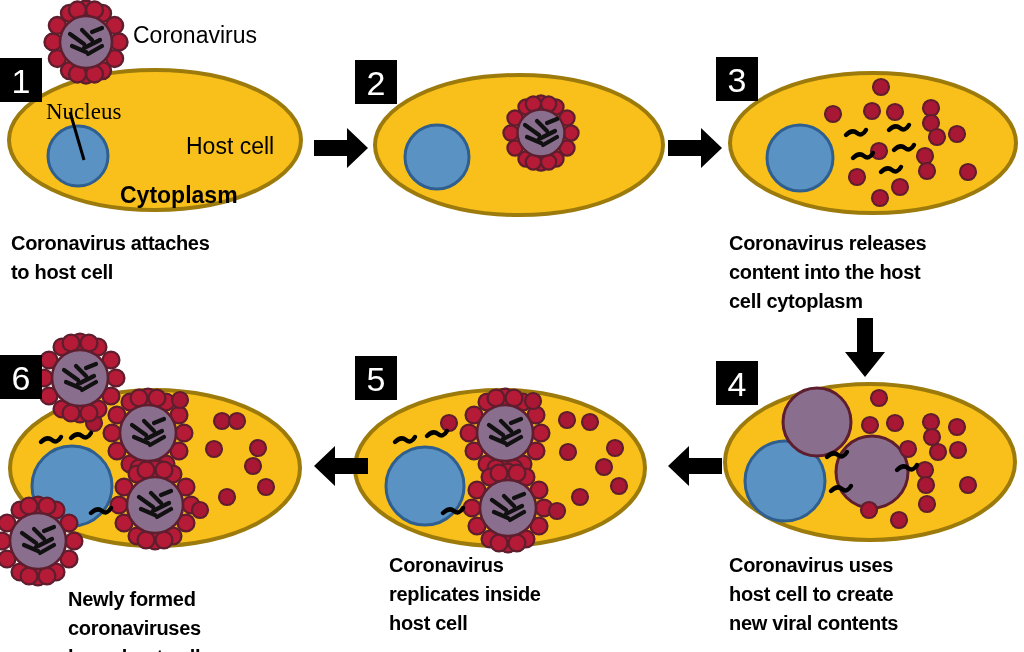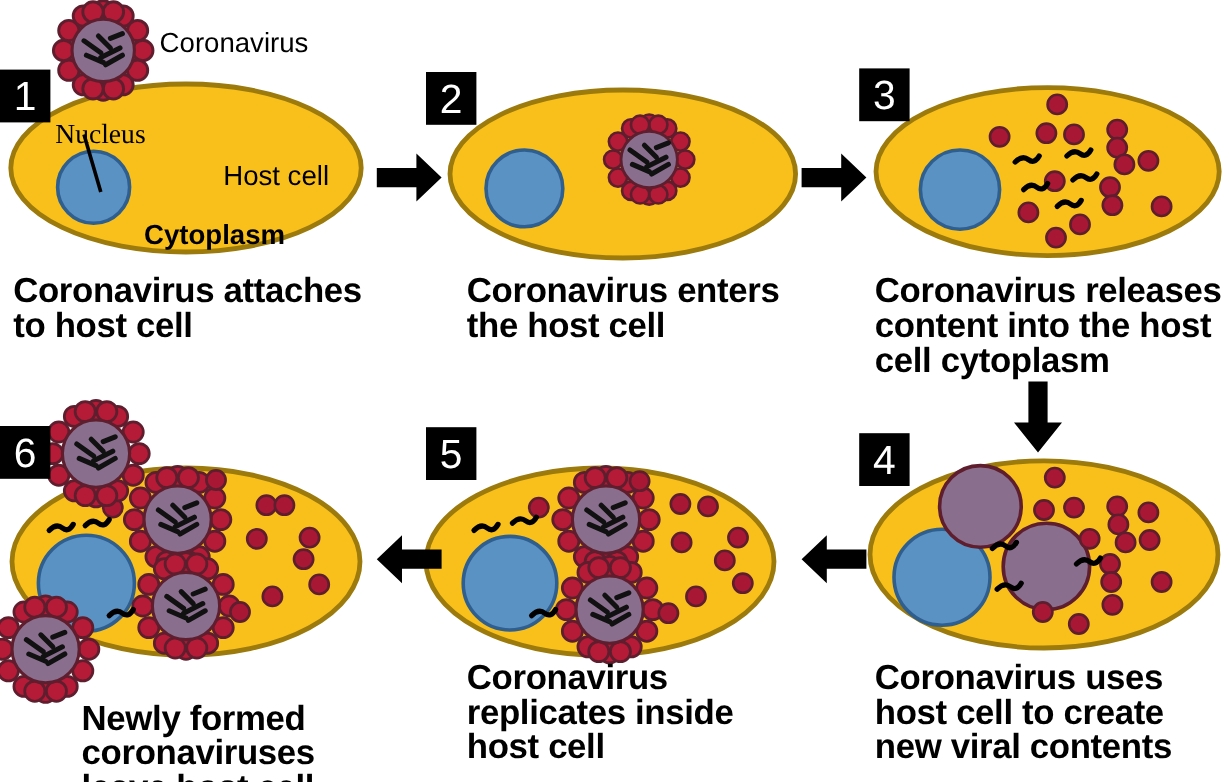--- a/index.html
+++ b/index.html
@@ -13,21 +13,21 @@
 
   .badge-num{
     font-family:"Liberation Sans", sans-serif;
     font-size:34px;font-weight:400;fill:#ffffff;
     text-anchor:middle;dominant-baseline:central;
   }
   .cap{
     position:absolute;
     font-family:"Liberation Sans", sans-serif;
     font-weight:bold;
-    font-size:29px;
+    font-size:20px;
     line-height:29px;
     letter-spacing:-0.3px;
     color:#000;
     white-space:pre-line;
   }
   .anno{
     position:absolute;
     font-family:"Liberation Sans", sans-serif;
     font-weight:400;
     font-size:23px;
@@ -401,22 +401,20 @@
     </g>
   </svg>
 
   <div class="anno" style="left:133px;top:22px;">Coronavirus</div>
   <div class="anno" style="left:46px;top:99px;font-family:Liberation Serif, serif;">Nucleus</div>
   <div class="anno" style="left:186px;top:133px;">Host cell</div>
   <div class="anno" style="left:120px;top:182px;font-weight:bold;">Cytoplasm</div>
 
   <div class="cap" style="left:11px;top:229px;width:320px;">Coronavirus attaches
 to host cell</div>
-  <div class="cap" style="left:389px;top:229px;width:300px;">Coronavirus enters
-the host cell</div>
   <div class="cap" style="left:729px;top:229px;width:300px;">Coronavirus releases
 content into the host
 cell cytoplasm</div>
   <div class="cap" style="left:729px;top:551px;width:300px;">Coronavirus uses
 host cell to create
 new viral contents</div>
   <div class="cap" style="left:389px;top:551px;width:300px;">Coronavirus
 replicates inside
 host cell</div>
   <div class="cap" style="left:68px;top:551px;width:300px;margin-top:34px;">Newly formed

